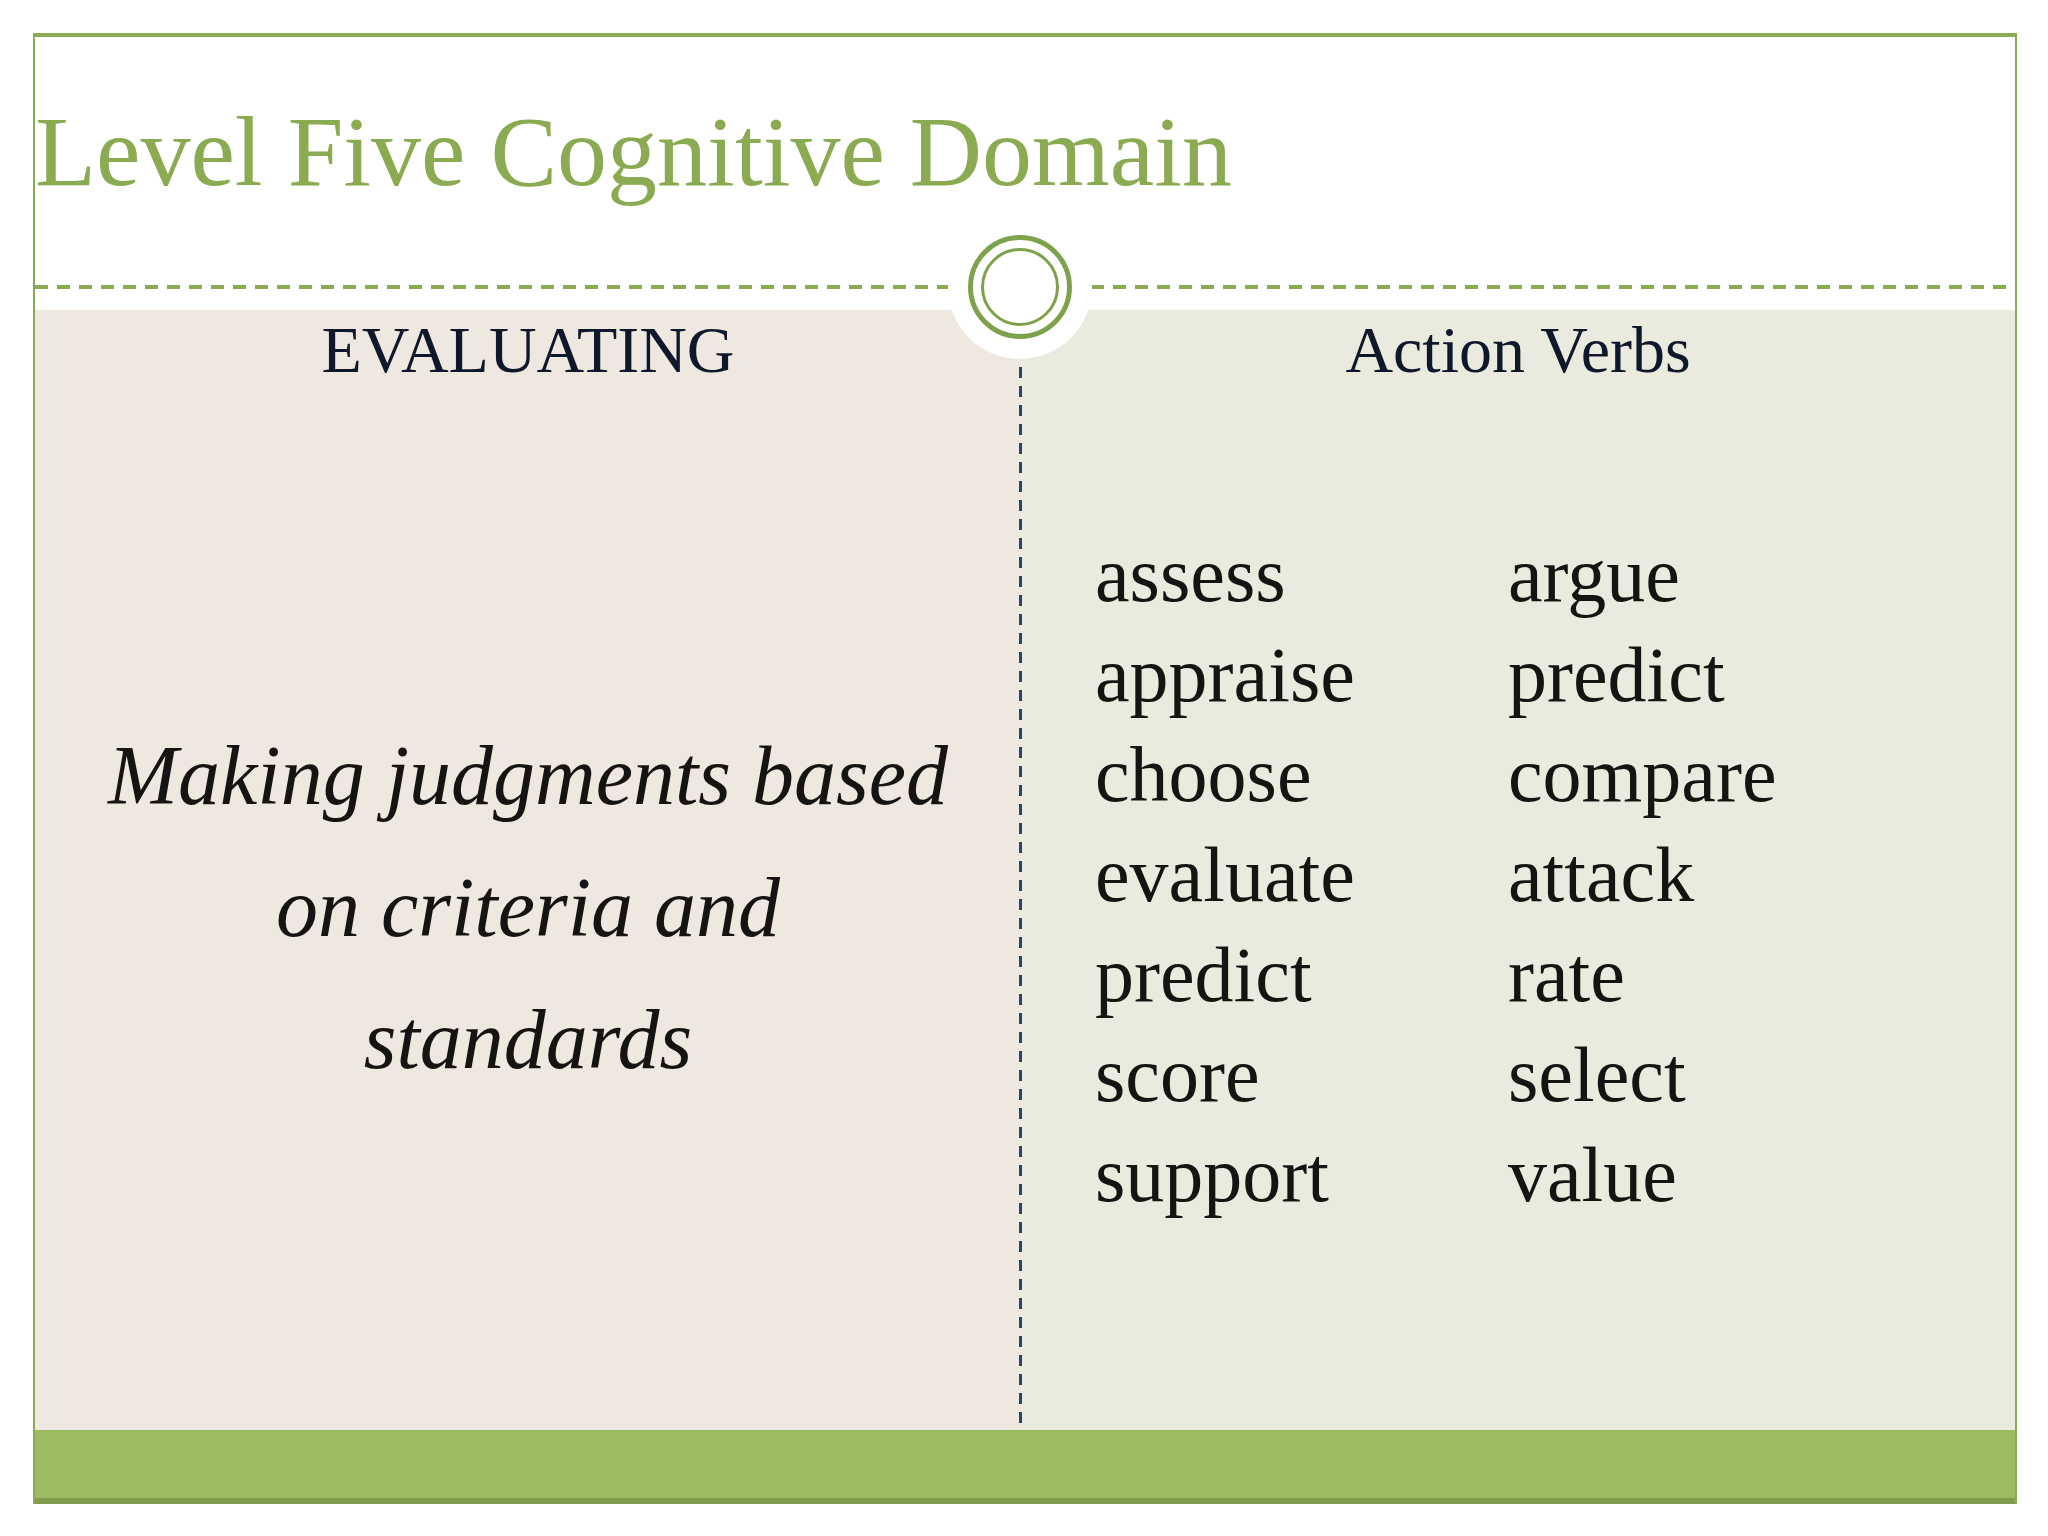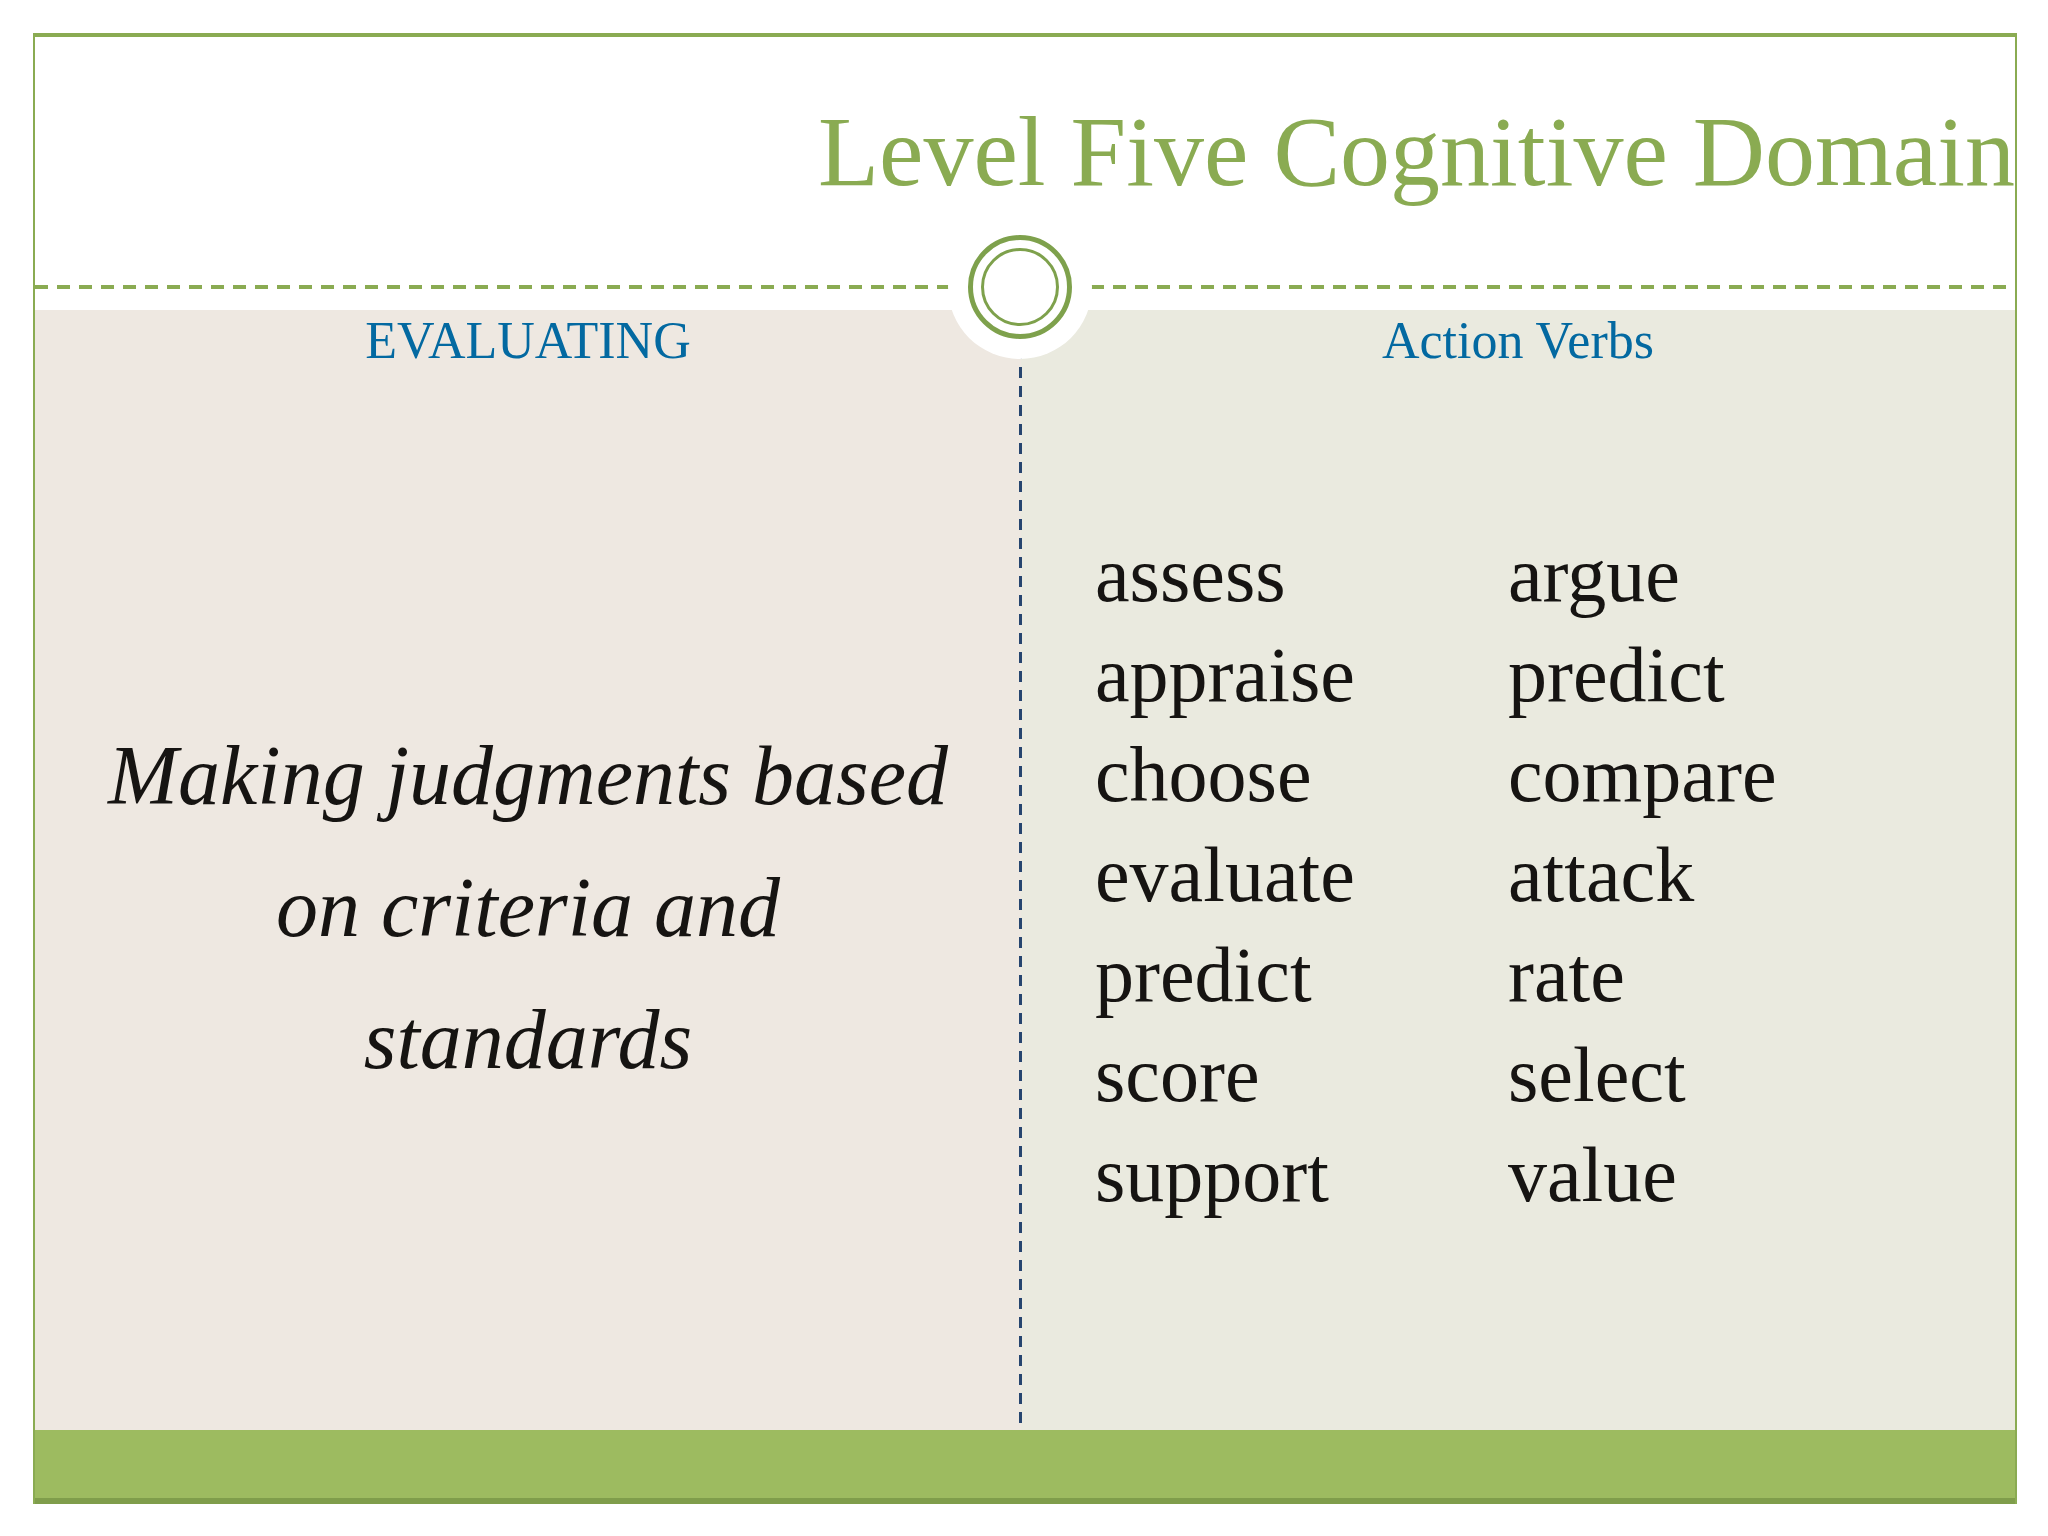--- a/index.html
+++ b/index.html
@@ -27,21 +27,21 @@
     border-top: 4px solid #8aab52;
     border-left: 2px solid #8aab52;
     border-right: 2px solid #8aab52;
   }
   .title {
     position: absolute;
     top: 55px;
     left: 0;
     width: 100%;
     margin: 0;
-    text-align: right;
+    text-align: left;
     font-size: 100px;
     font-weight: normal;
     line-height: 1.2;
     color: #8aab52;
   }
   .h-dash {
     position: absolute;
     left: 0;
     top: 248px;
     width: 100%;
@@ -64,23 +64,23 @@
     left: 986px;
     width: 994px;
     background: #eaeadf;
   }
   .panel-heading {
     position: absolute;
     top: 0px;
     left: 0;
     width: 100%;
     text-align: center;
-    font-size: 52px;
+    font-size: 66px;
     line-height: 1.2;
-    color: #0369a1;
+    color: #0f172a;
   }
   .description {
     position: absolute;
     top: 400px;
     left: 0;
     width: 100%;
     text-align: center;
     font-size: 84px;
     line-height: 1.57;
     font-weight: normal;

